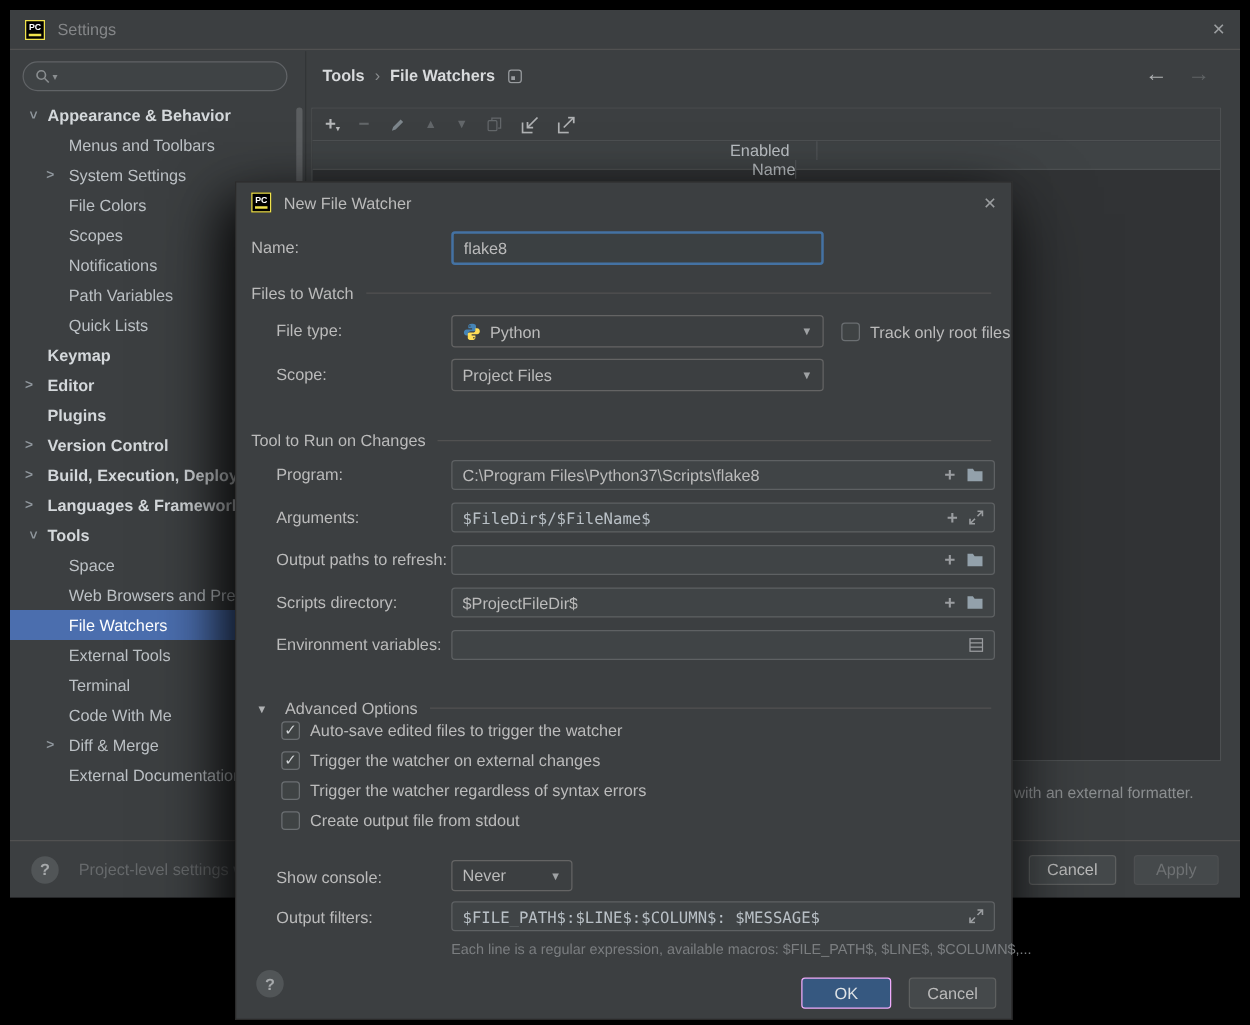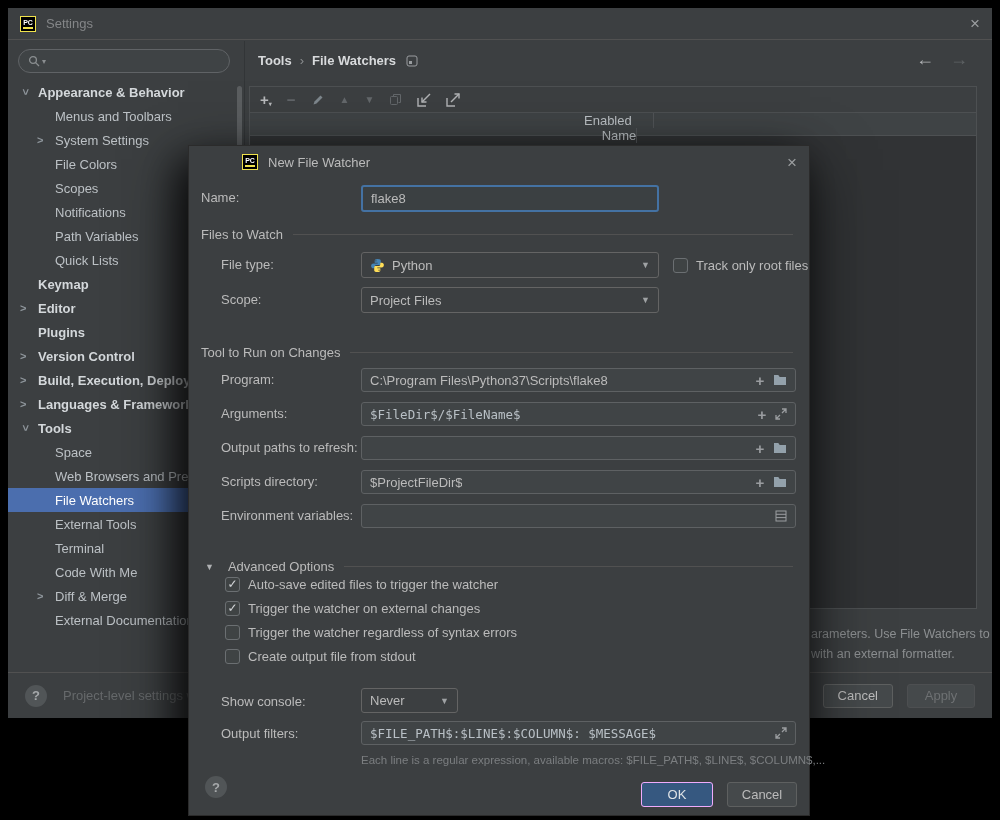--- a/index.html
+++ b/index.html
@@ -74,21 +74,21 @@
                  font-weight:bold; flex:none; }
   .footer-hint { color:#66696b; margin-left:2px; white-space:nowrap; overflow:hidden; }
   .btn { height:24px; min-width:68px; background:#45494b; border:1px solid #5e6060; border-radius:3px;
          color:#bbbbbb; font-size:13px; font-family:"Liberation Sans", sans-serif; padding:0 14px; }
   .btn.disabled { color:#6e7173; border-color:#4d4f51; }
   .push { margin-left:auto; }
 
   
   .dialog { position:absolute; left:188px; top:145px; width:622px; height:671px; background:#3c3f41;
             border:1px solid #2b2b2b; box-shadow:-10px 14px 38px rgba(0,0,0,0.75), 0 25px 60px rgba(0,0,0,0.6);
-            z-index:10;padding-left:41px; }
+            z-index:10; }
   .dlg-titlebar { height:32px; display:flex; align-items:center; padding:0 12px; }
   .dlg-title { margin-left:10px; color:#bbbbbb; }
   .dlabel { position:absolute; font-size:13px; color:#bbbbbb; line-height:16px; }
   .dfield { position:absolute; background:#404446; border:1px solid #5e6163; border-radius:3px;
             display:flex; align-items:center; padding:0 8px; color:#bbbbbb;text-align:right; }
   .dfield.focused { border:2px solid #4472a3; background:#3b4042; }
   .dfield .fval { white-space:nowrap; overflow:hidden; }
   .dfield .fval.mono, .mono { font-family:"DejaVu Sans Mono", monospace; font-size:12.5px; color:#b9c0c6; }
   .ficons { margin-left:auto; display:inline-flex; align-items:center; gap:9px; padding-left:8px; }
   .fplus { color:#9a9da0; font-size:15px; font-weight:bold; line-height:1; }
@@ -287,21 +287,20 @@
             </span>
           </div>
           <div class="thead">
             <span class="col-enabled">Enabled</span>
             <span class="col-name">Name</span>
             <span class="col-level">Level</span>
           </div>
         </div>
 
         <div class="note">
-          <div>arameters. Use File Watchers to</div>
           <div>with an external formatter.</div>
         </div>
       </div>
     </div>
 
     <div class="win-footer">
       <span class="help-circle">?</span>
       <span class="footer-hint">Project-level settings will</span>
       <button class="btn push">Cancel</button>
       <button class="btn disabled">Apply</button>

